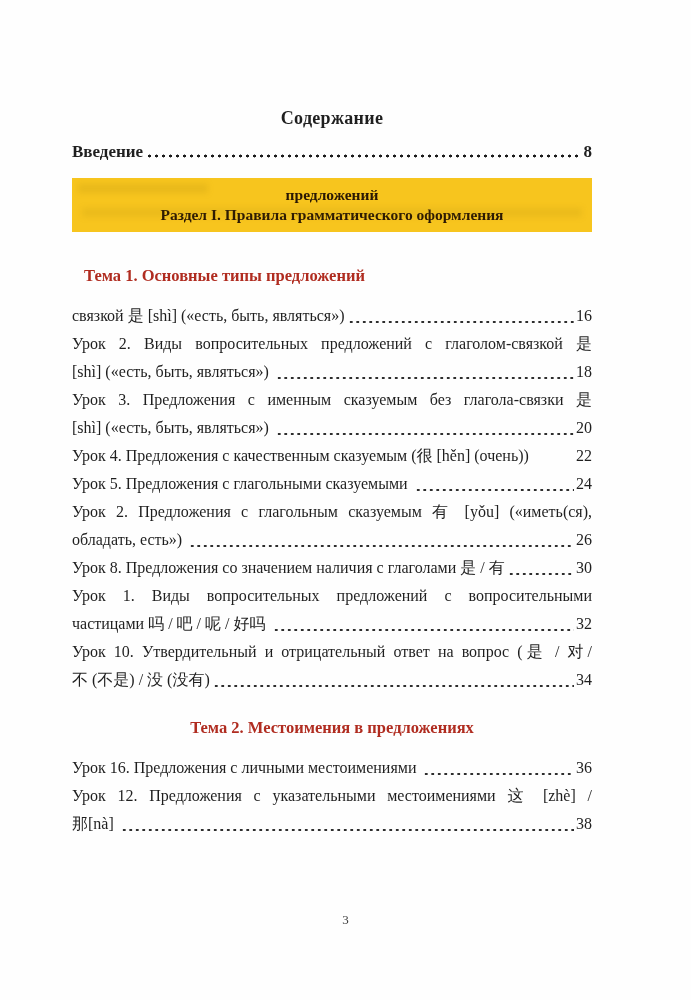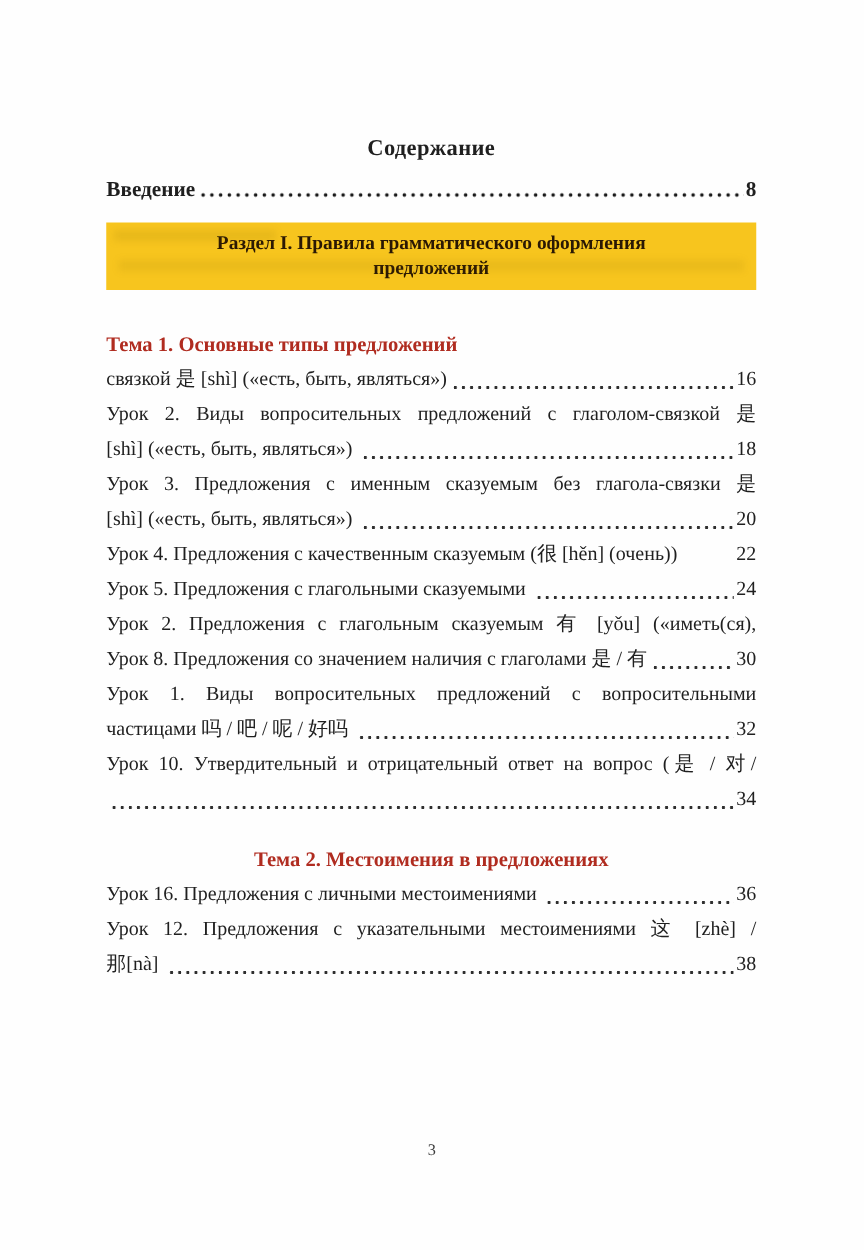--- a/index.html
+++ b/index.html
@@ -6,21 +6,21 @@
   body {
     width: 691px; height: 1000px;
     background: #fefefe;
     font-family: "Liberation Serif", "DejaVu Serif", serif;
     color: #1f1f1f;
     position: relative;
     overflow: hidden;
   }
   .content {
     position: absolute;
-    left: 85px; top: 106px;
+    left: 72px; top: 106px;
     width: 520px;
   }
   .doc-title {
     text-align: center;
     font-weight: bold;
     font-size: 18px;
     line-height: 24px;
     margin: 0 0 10px 0;
     letter-spacing: 0.3px;
   }
@@ -50,21 +50,21 @@
   }
   .banner::after {
     content: ""; position: absolute; left: 10px; right: 10px; top: 30px; height: 9px;
     background: rgba(130,100,0,0.10); filter: blur(3px);
   }
   .theme-heading {
     color: var(--accent, #b02c20);
     font-weight: bold;
     font-size: 16.5px;
     line-height: 28px;
-    margin: 0;
+    margin: 12px;
   }
   #toc .theme-heading:not(:first-child) { margin-top: 20px; text-align: center; }
   .toc-entry { margin: 0; }
   .line { font-size: 16px; line-height: 28px; }
   .line.wrapped {
     text-align: justify;
     text-align-last: justify;
   }
   .line.last { display: flex; align-items: baseline; }
   .line.last .entry-text { flex: 0 1 auto; white-space: pre; }
@@ -100,22 +100,22 @@
 
   <div class="doc-title">Содержание</div>
 
   <div class="intro-row">
     <span class="entry-text">Введение</span>
     <span class="leader bold"></span>
     <span class="page-ref">8</span>
   </div>
 
   <div class="banner">
+    <div>предложений</div>
     <div>Раздел I. Правила грамматического оформления</div>
-    <div>предложений</div>
   </div>
 
   <div id="toc">
       <div class="theme-heading">Тема 1. Основные типы предложений</div>
       <div class="toc-entry">
         <div class="line last">
           <span class="entry-text">связкой 是 [shì] («есть, быть, являться»)</span>
           <span class="leader"></span>
           <span class="page-ref">16</span>
         </div>
@@ -145,39 +145,45 @@
       </div>
       <div class="toc-entry">
         <div class="line last">
           <span class="entry-text">Урок 5. Предложения с глагольными сказуемыми </span>
           <span class="leader"></span>
           <span class="page-ref">24</span>
         </div>
       </div>
       <div class="toc-entry">
         <div class="line wrapped">Урок 2. Предложения с глагольным сказуемым 有 [yǒu] («иметь(ся),</div>
+        <div class="line last">
+          <span class="entry-text">обладать, есть») </span>
+          <span class="leader"></span>
+          <span class="page-ref">26</span>
+        </div>
       </div>
       <div class="toc-entry">
         <div class="line last">
           <span class="entry-text">Урок 8. Предложения со значением наличия с глаголами 是 / 有</span>
           <span class="leader"></span>
           <span class="page-ref">30</span>
         </div>
       </div>
       <div class="toc-entry">
         <div class="line wrapped">Урок 1. Виды вопросительных предложений с вопросительными</div>
         <div class="line last">
           <span class="entry-text">частицами 吗 / 吧 / 呢 / 好吗 </span>
           <span class="leader"></span>
           <span class="page-ref">32</span>
         </div>
       </div>
       <div class="toc-entry">
         <div class="line wrapped">Урок 10. Утвердительный и отрицательный ответ на вопрос (是 / 对/</div>
         <div class="line last">
+          <span class="entry-text">不 (不是) / 没 (没有)</span>
           <span class="leader"></span>
           <span class="page-ref">34</span>
         </div>
       </div>
       <div class="theme-heading">Тема 2. Местоимения в предложениях</div>
       <div class="toc-entry">
         <div class="line last">
           <span class="entry-text">Урок 16. Предложения с личными местоимениями </span>
           <span class="leader"></span>
           <span class="page-ref">36</span>

